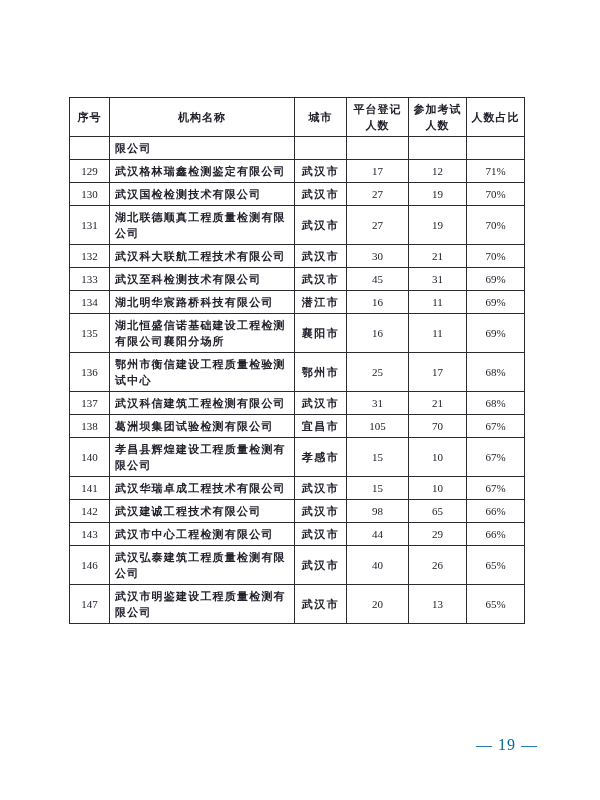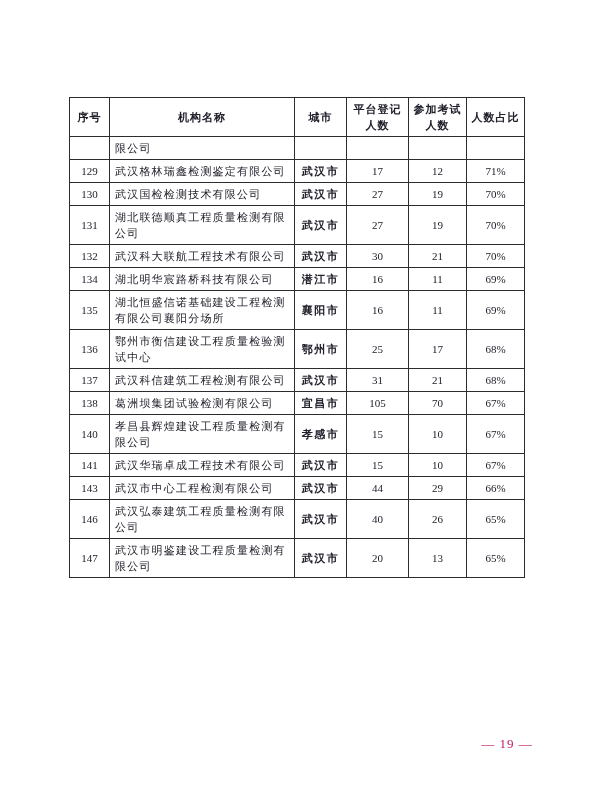--- a/index.html
+++ b/index.html
@@ -42,34 +42,35 @@
   }
   .inst-table th {
     font-weight: bold;
     letter-spacing: 1px;
   }
   .inst-table td.cell-name {
     text-align: left;
     padding: 3px 5px;
     letter-spacing: 1.2px;
     word-break: break-all;
+    font-weight: bold;
   }
   .inst-table td.cell-city {
     letter-spacing: 1.5px;
     font-weight: bold;
   }
   .page-number {
     position: absolute;
     left: 452px;
     top: 729px;
     width: 110px;
     text-align: center;
-    font-size: 13px;
+    font-size: 16px;
     letter-spacing: 1px;
-    color: #be185d;
+    color: #0369a1;
   }
 </style>
 </head>
 <body>
 
 <div class="doc-page">
 
   <table class="inst-table">
     <colgroup>
       <col style="width:40px">
@@ -127,20 +128,28 @@
       </tr>
         <tr>
         <td class="cell-no">132</td>
         <td class="cell-name">武汉科大联航工程技术有限公司</td>
         <td class="cell-city">武汉市</td>
         <td class="cell-registered">30</td>
         <td class="cell-participated">21</td>
         <td class="cell-ratio">70%</td>
       </tr>
         <tr>
+        <td class="cell-no">133</td>
+        <td class="cell-name">武汉至科检测技术有限公司</td>
+        <td class="cell-city">武汉市</td>
+        <td class="cell-registered">45</td>
+        <td class="cell-participated">31</td>
+        <td class="cell-ratio">69%</td>
+      </tr>
+        <tr>
         <td class="cell-no">134</td>
         <td class="cell-name">湖北明华宸路桥科技有限公司</td>
         <td class="cell-city">潜江市</td>
         <td class="cell-registered">16</td>
         <td class="cell-participated">11</td>
         <td class="cell-ratio">69%</td>
       </tr>
         <tr>
         <td class="cell-no">135</td>
         <td class="cell-name">湖北恒盛信诺基础建设工程检测有限公司襄阳分场所</td>
@@ -183,20 +192,28 @@
       </tr>
         <tr>
         <td class="cell-no">141</td>
         <td class="cell-name">武汉华瑞卓成工程技术有限公司</td>
         <td class="cell-city">武汉市</td>
         <td class="cell-registered">15</td>
         <td class="cell-participated">10</td>
         <td class="cell-ratio">67%</td>
       </tr>
         <tr>
+        <td class="cell-no">142</td>
+        <td class="cell-name">武汉建诚工程技术有限公司</td>
+        <td class="cell-city">武汉市</td>
+        <td class="cell-registered">98</td>
+        <td class="cell-participated">65</td>
+        <td class="cell-ratio">66%</td>
+      </tr>
+        <tr>
         <td class="cell-no">143</td>
         <td class="cell-name">武汉市中心工程检测有限公司</td>
         <td class="cell-city">武汉市</td>
         <td class="cell-registered">44</td>
         <td class="cell-participated">29</td>
         <td class="cell-ratio">66%</td>
       </tr>
         <tr>
         <td class="cell-no">146</td>
         <td class="cell-name">武汉弘泰建筑工程质量检测有限公司</td>

